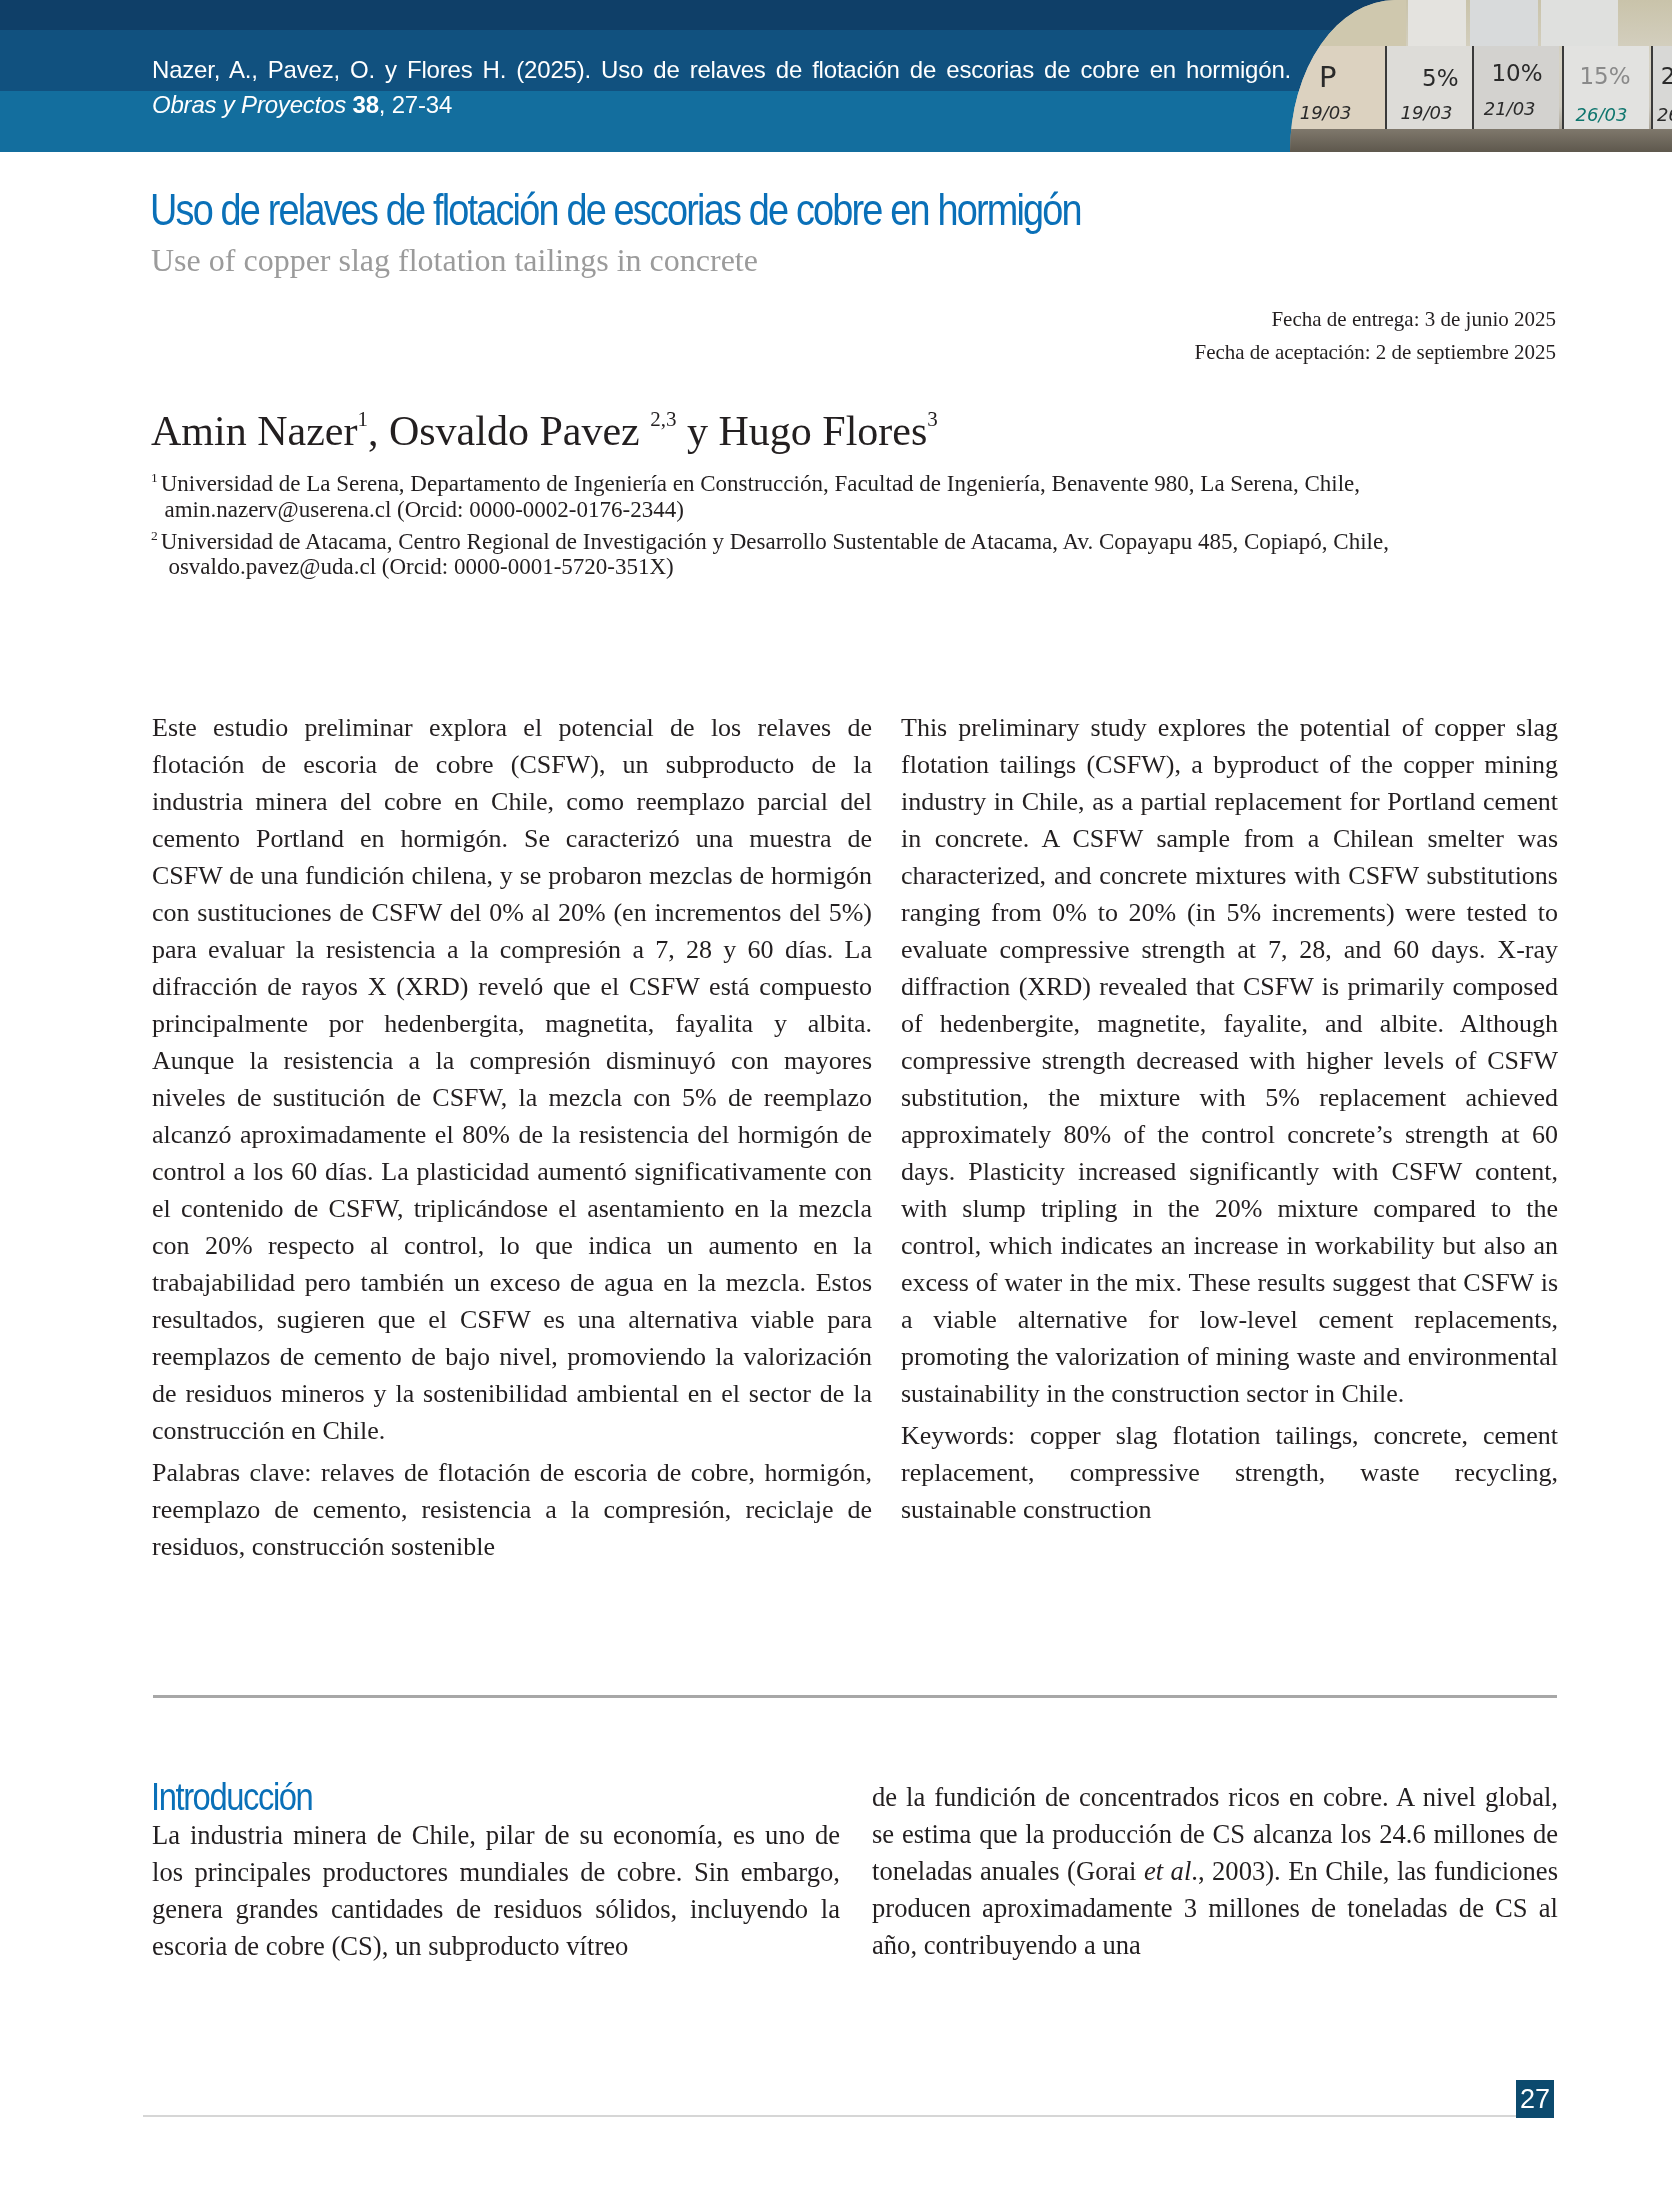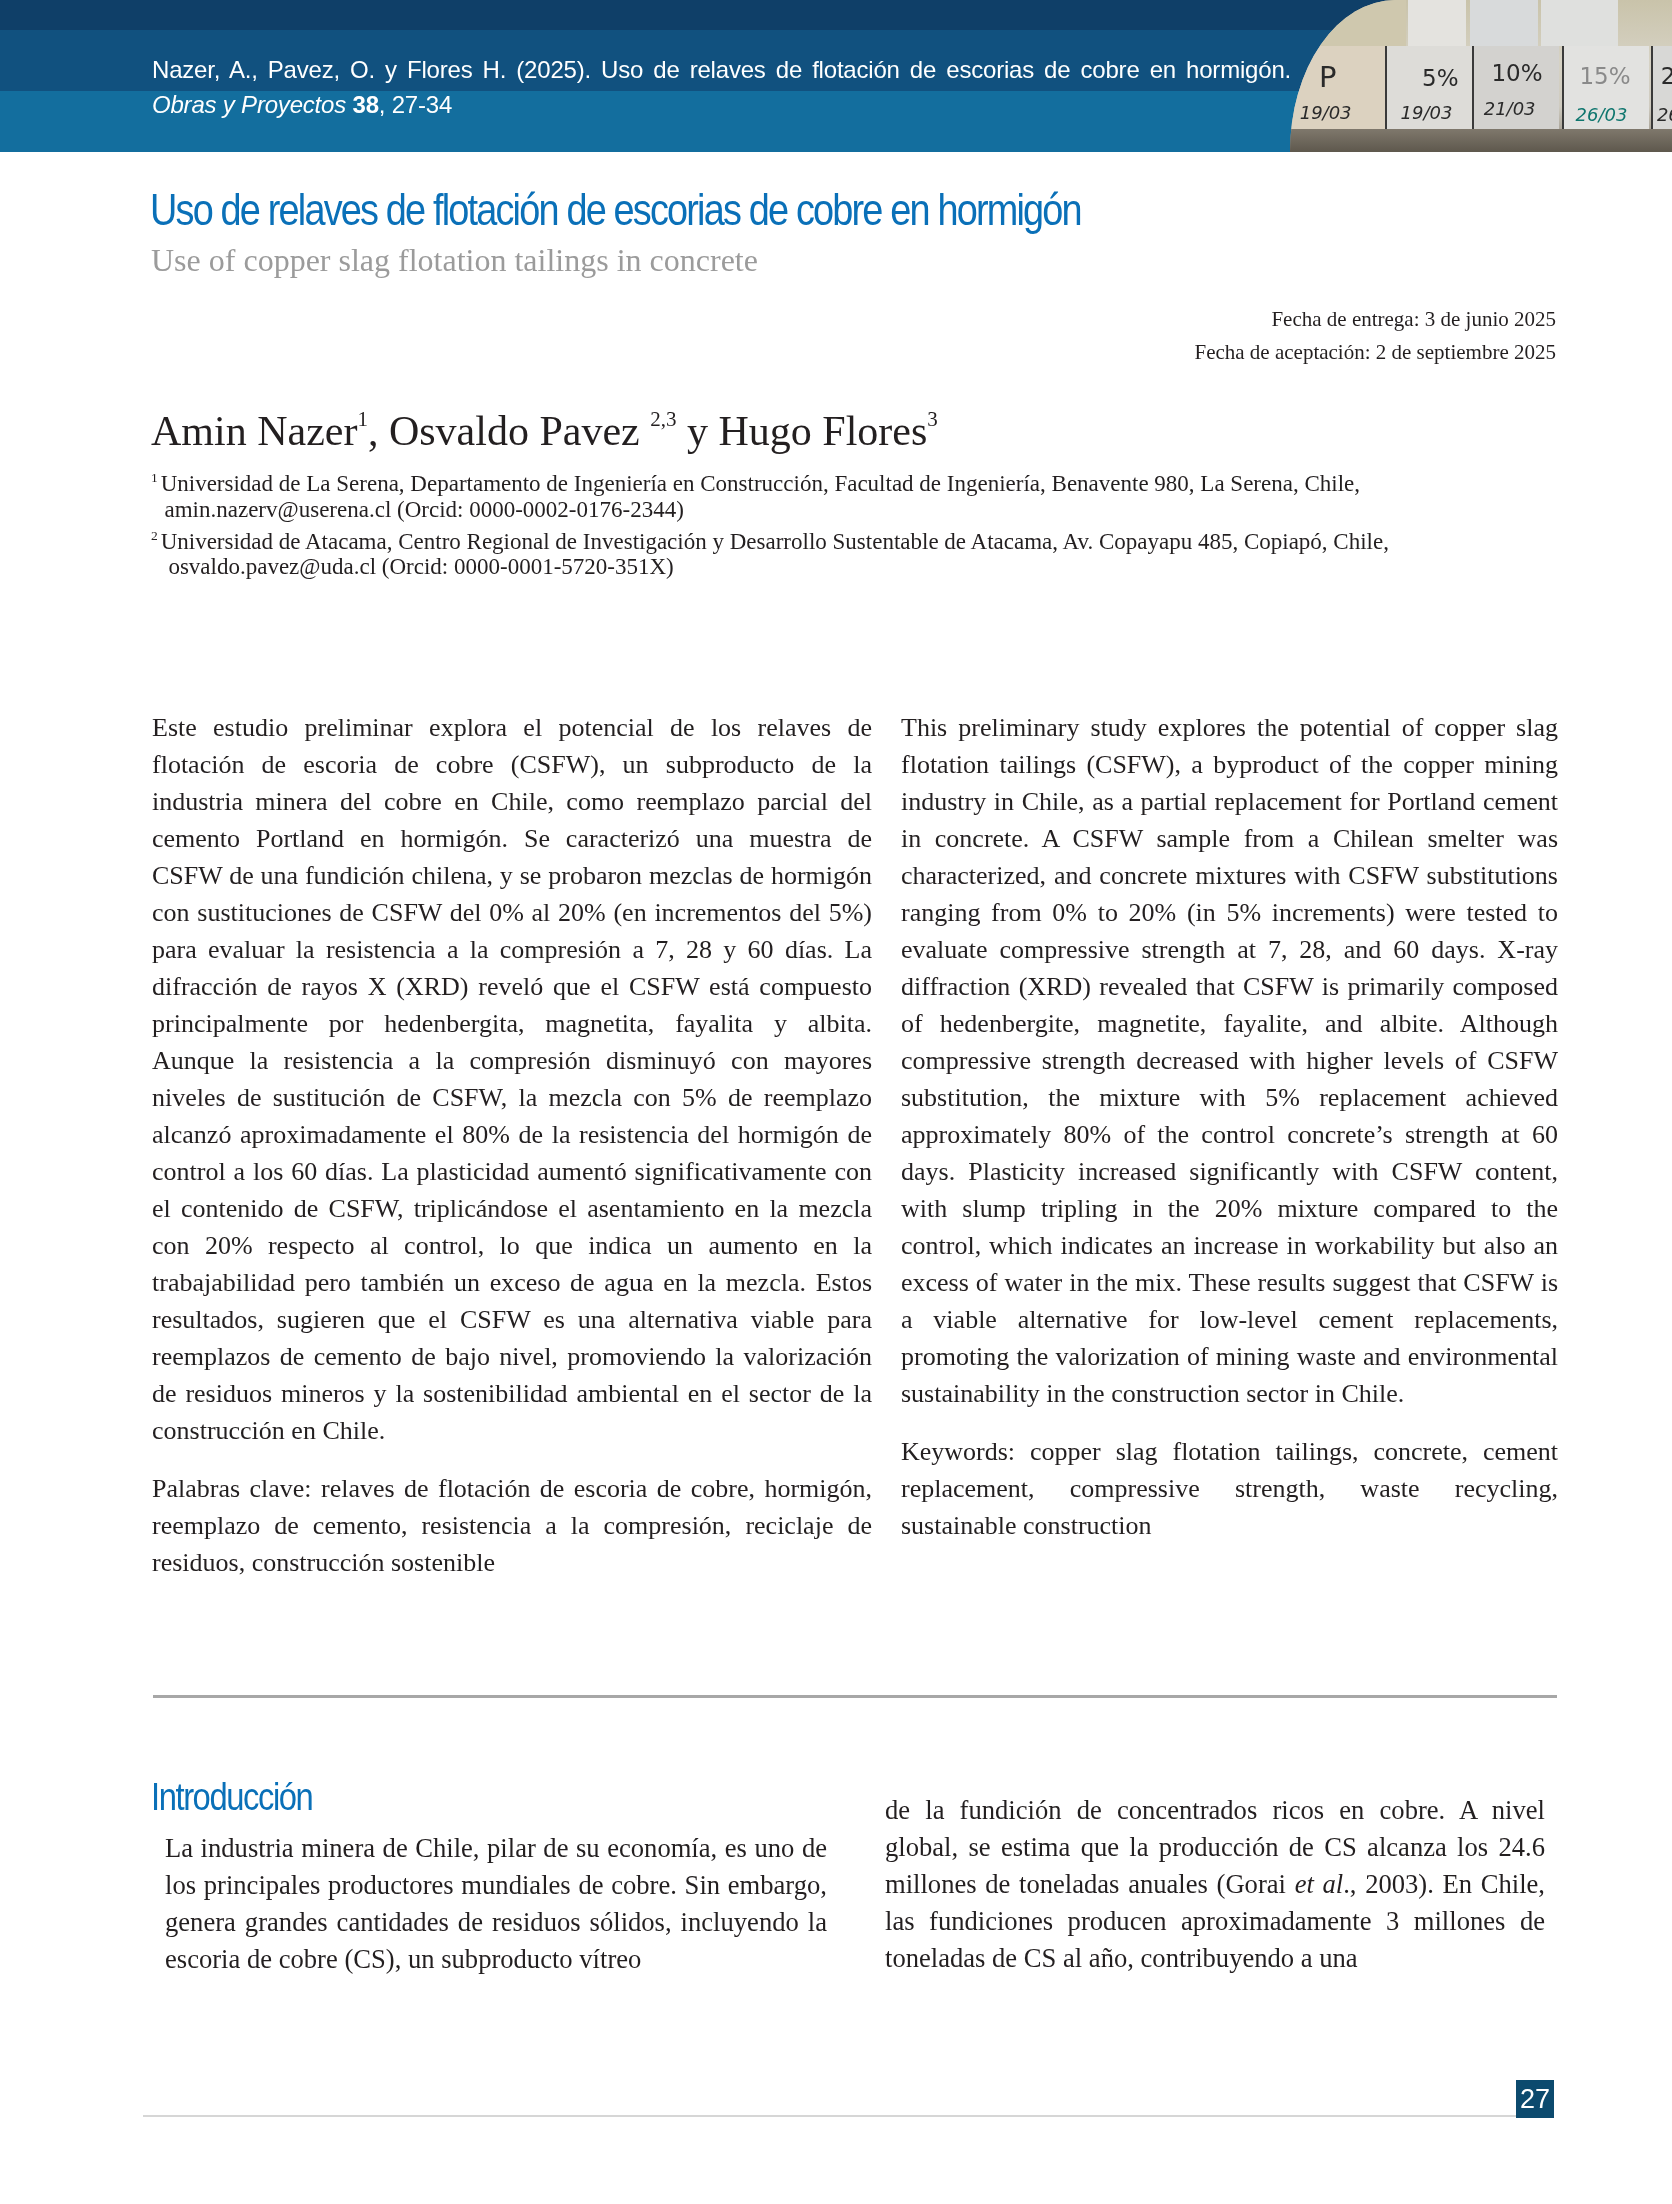--- a/index.html
+++ b/index.html
@@ -54,32 +54,32 @@
   .affil .num { font-size: 13.5px; vertical-align: 8.7px; margin-right: 2.9px; }
   .affil .mail { display: block; padding-left: 13.5px; }
   .affil.a2 .mail { padding-left: 17.4px; }
 
   
   .abs { position: absolute; top: 709px; font-size: 26px; line-height: 37px;
          text-align: justify; color: #231f20; }
   .abs.es { left: 152px; width: 720px; }
   .abs.en { left: 901px; width: 657px; }
   .abs p { margin: 0; }
-  .abs .kw { margin-top: 21px; }
+  .abs .kw { margin-top: 5px; }
 
   .divider { position: absolute; left: 153px; top: 1695px; width: 1404px; height: 2.9px; background: #a7a7a7; }
 
   
   .sec-title { position: absolute; left: 151px; top: 1773px; font-family: "Liberation Sans", sans-serif;
                font-size: 39px; line-height: 48px; color: #0a70b8; letter-spacing: -1.7px;
                transform: scaleX(0.84); transform-origin: left top; white-space: nowrap; }
   .intro { position: absolute; font-size: 26.6px; line-height: 37px; text-align: justify; color: #231f20; }
   .intro.c1 { left: 152px; top: 1817px; width: 688px; }
   .intro.c2 { left: 872px; top: 1779px; width: 686px; }
-  .intro p { margin: 13px; }
+  .intro p { margin: 0; }
 
   .footer-line { position: absolute; left: 143px; top: 2115px; width: 1373px; height: 1.9px; background: #d6d6d6; }
   .page-num { position: absolute; left: 1516px; top: 2080px; width: 38px; height: 38px; background: #0c4a6e;
               color: #ffffff; font-family: "Liberation Sans", sans-serif; font-size: 27px;
               line-height: 39px; text-align: center; }
 </style>
 </head>
 <body>
 
 <div class="header">

